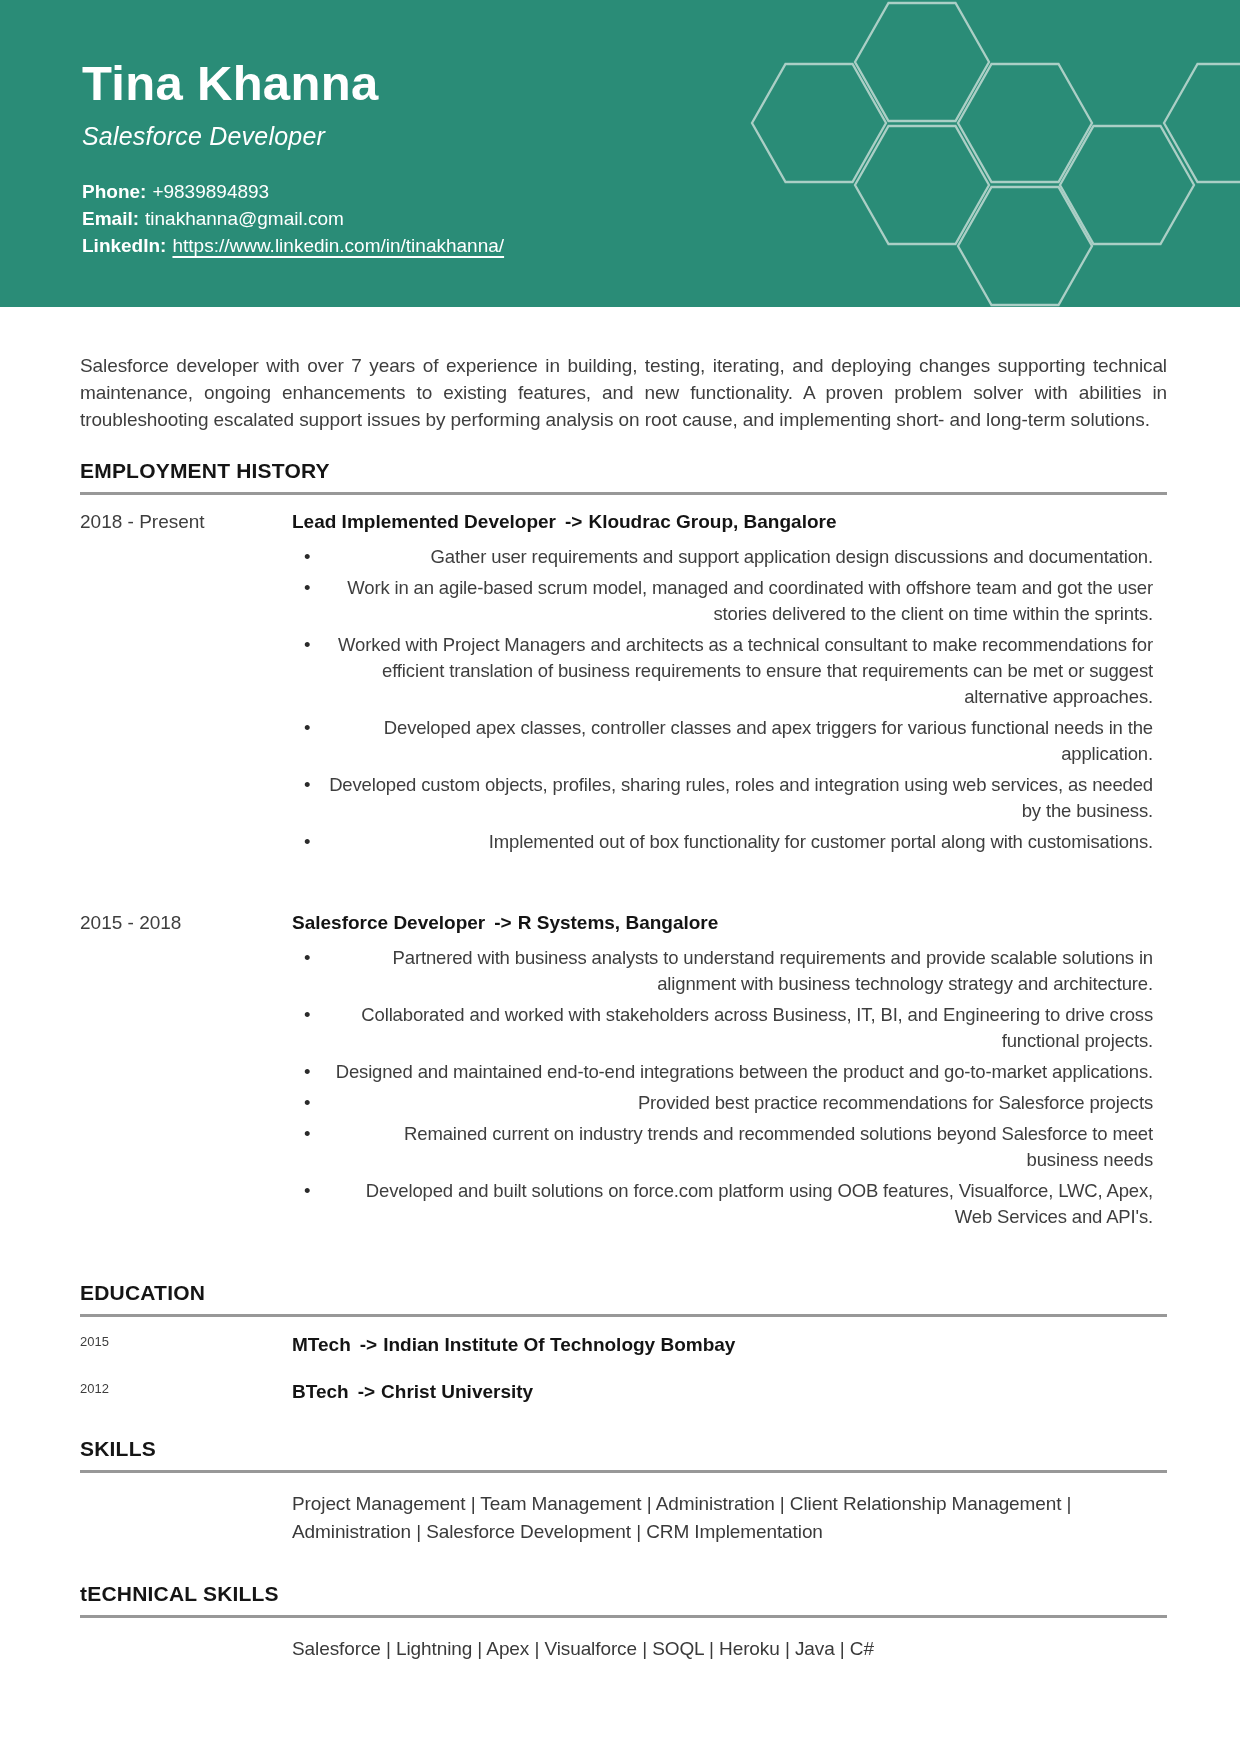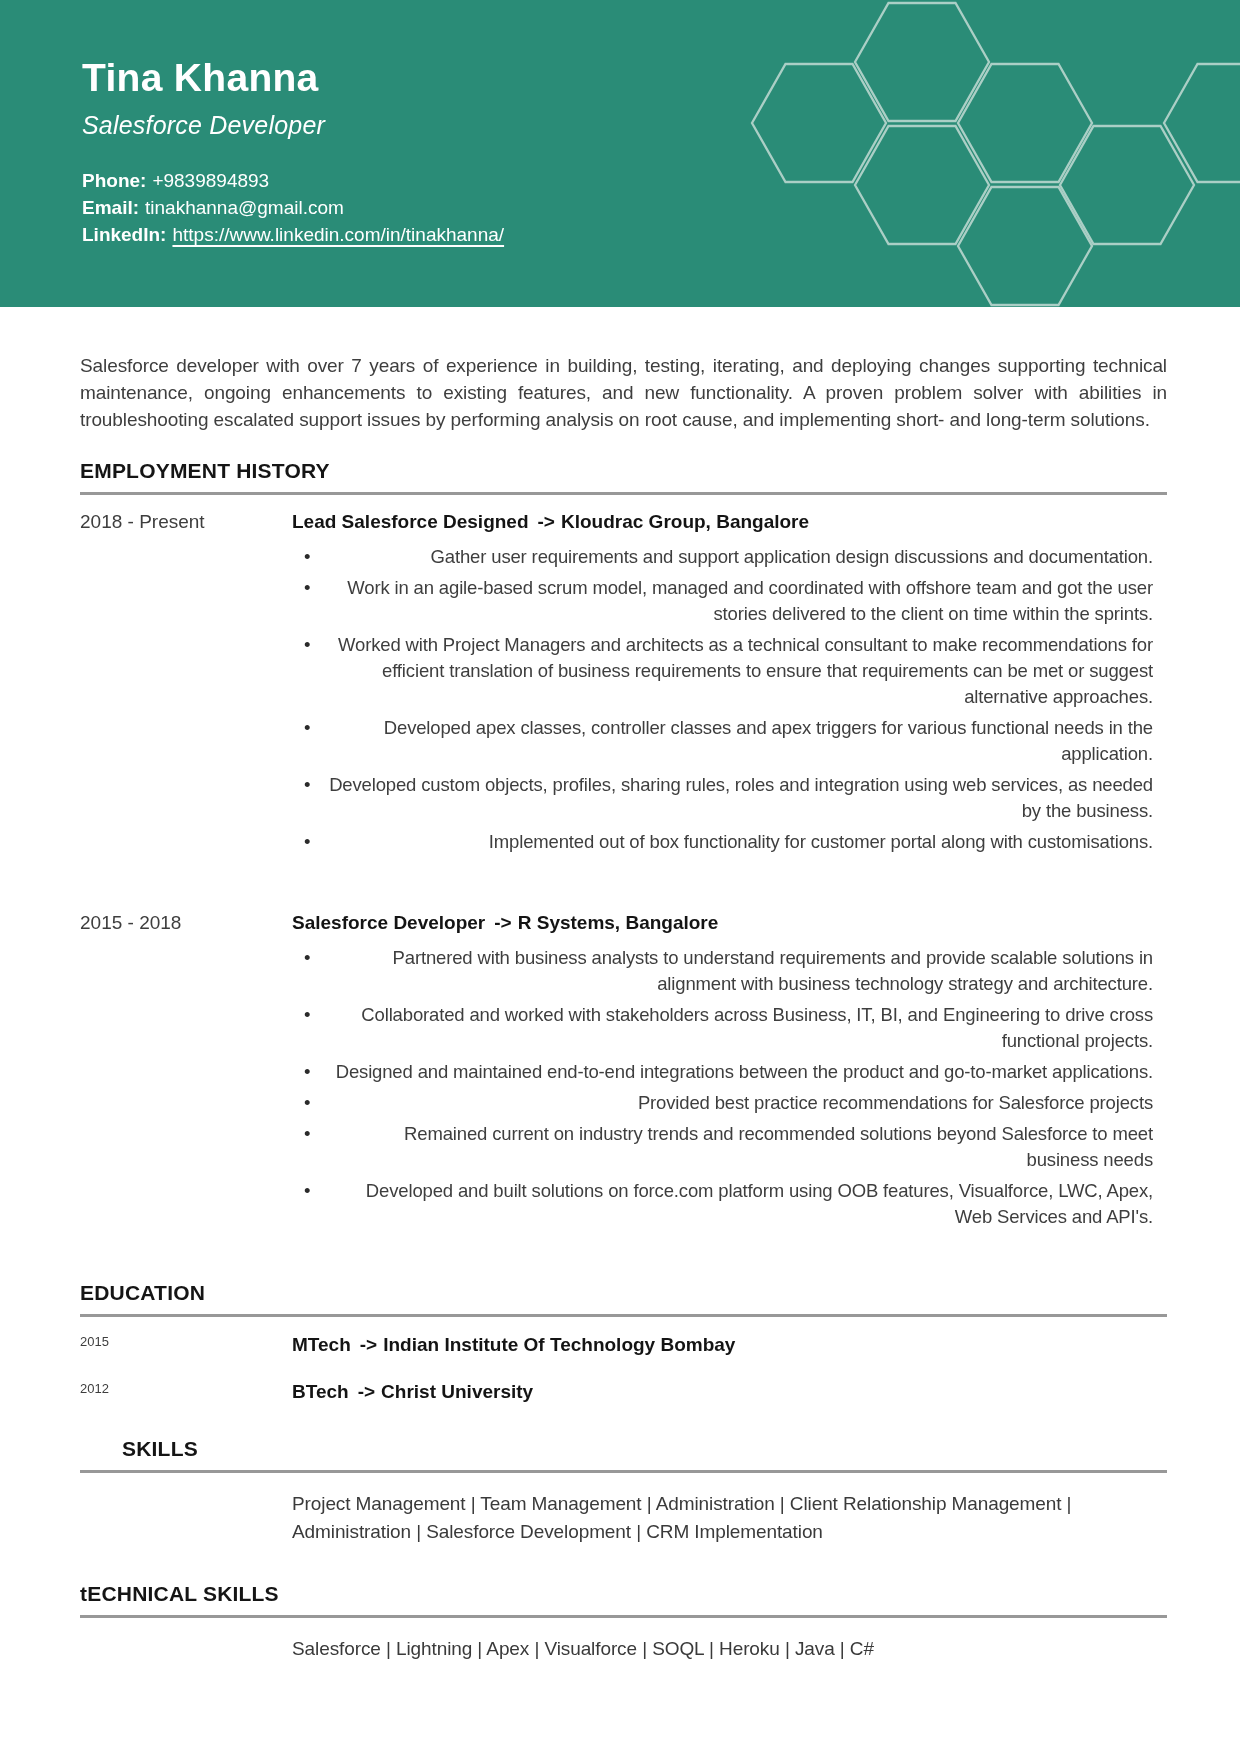--- a/index.html
+++ b/index.html
@@ -3,34 +3,34 @@
 <meta charset="utf-8">
 <style>
   html,body{margin:0;padding:0;background:#e8e8e8;}
   .page{width:1240px;height:1755px;margin:0 auto;background:#ffffff;position:relative;
         font-family:"Liberation Sans",sans-serif;color:#3e3e3e;overflow:hidden;}
 
   
   .header{position:relative;height:307px;background:#2A8C77;color:#ffffff;overflow:hidden;}
   .hex-svg{position:absolute;top:0;left:0;display:block;}
   .header-inner{position:relative;padding:56px 0 0 82px;}
-  .name{margin:0;font-size:39px;font-weight:700;line-height:1.12;letter-spacing:.3px;}
+  .name{margin:0;font-size:49px;font-weight:700;line-height:1.12;letter-spacing:.3px;}
   .subtitle{margin-top:11px;font-size:25px;font-style:italic;font-weight:400;letter-spacing:.2px;}
   .contact{margin-top:27px;font-size:19px;line-height:27px;}
   .contact .lbl{font-weight:700;margin-right:6px;}
   .link{text-decoration:underline;text-underline-offset:4px;text-decoration-thickness:1.5px;color:#ffffff;}
 
   
   .main{padding:0 73px 0 80px;}
   .summary{margin:45px 0 0;font-size:19px;line-height:27px;text-align:justify;letter-spacing:-.1px;}
 
   .sec-head{margin:0;font-size:21px;font-weight:700;color:#151515;letter-spacing:.2px;}
   .mt-employment{margin-top:26px;}
   .mt-education{margin-top:46px;}
-  .mt-skills{margin-top:34px;margin-left:42px;}
+  .mt-skills{margin-top:34px;}
   .mt-technical{margin-top:36px;}
   .rule{height:3px;background:#989898;margin-top:9px;}
 
   .row{display:grid;grid-template-columns:212px 1fr;}
   .job-row{margin-top:14px;}
   .job-row + .job-row{margin-top:50px;}
   .dates{font-size:19px;color:#3e3e3e;padding-top:2px;}
   .jobtitle{font-size:19px;font-weight:700;color:#141414;line-height:26px;}
   .arrow{margin:0 6px 0 9px;}
 
@@ -79,21 +79,21 @@
 
     <p class="summary">Salesforce developer with over 7 years of experience in building, testing, iterating, and deploying changes supporting technical maintenance, ongoing enhancements to existing features, and new functionality. A proven problem solver with abilities in troubleshooting escalated support issues by performing analysis on root cause, and implementing short- and long-term solutions.</p>
 
     <h2 class="sec-head mt-employment">EMPLOYMENT HISTORY</h2>
     <div class="rule"></div>
 
     <div class="row job-row">
       <div class="dates">2018 - Present</div>
       <div>
         <div class="jobtitle">
-          <span>Lead Salesforce Designed</span><span class="arrow">-&gt;</span><span>Kloudrac Group, Bangalore</span>
+          <span>Lead Implemented Developer</span><span class="arrow">-&gt;</span><span>Kloudrac Group, Bangalore</span>
         </div>
         <ul class="bullets">
           <li>Gather user requirements and support application design discussions and documentation.</li>
           <li>Work in an agile-based scrum model, managed and coordinated with offshore team and got the user stories delivered to the client on time within the sprints.</li>
           <li>Worked with Project Managers and architects as a technical consultant to make recommendations for efficient translation of business requirements to ensure that requirements can be met or suggest alternative approaches.</li>
           <li>Developed apex classes, controller classes and apex triggers for various functional needs in the application.</li>
           <li>Developed custom objects, profiles, sharing rules, roles and integration using web services, as needed by the business.</li>
           <li>Implemented out of box functionality for customer portal along with customisations.</li>
         </ul>
       </div>

